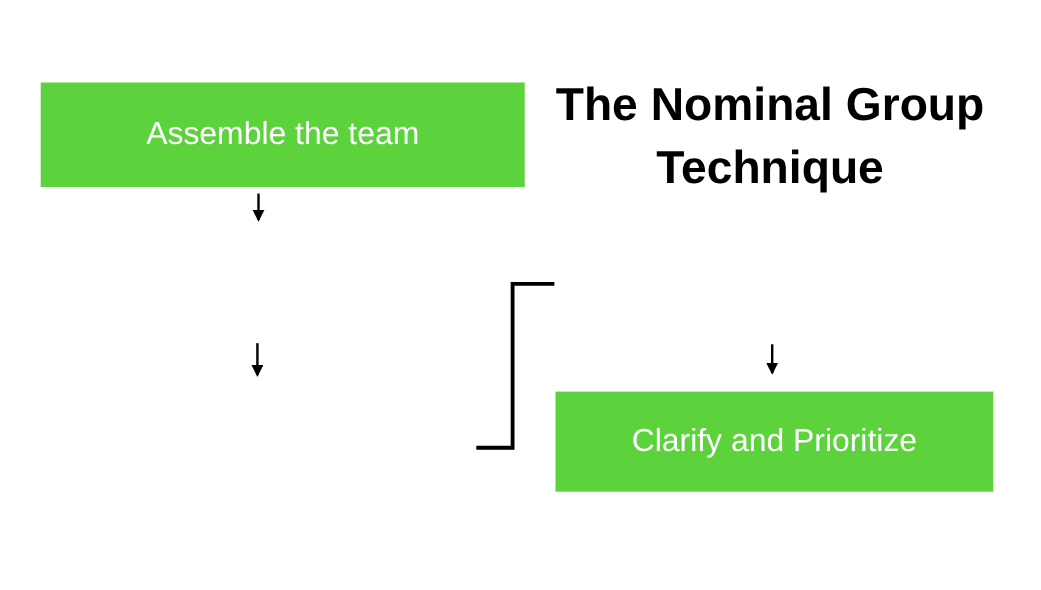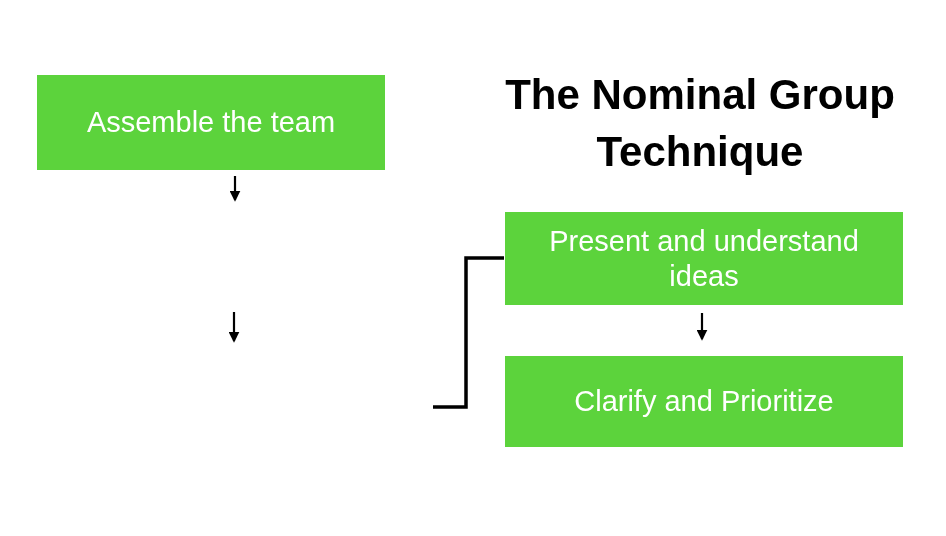--- a/index.html
+++ b/index.html
@@ -27,21 +27,21 @@
     background: var(--box-green);
     color: var(--box-text);
     display: flex;
     align-items: center;
     justify-content: center;
     text-align: center;
     font-size: 29px;
     line-height: 1.2;
     font-weight: 400;
   }
-  .col-left  { left: 37px;  width: 348px; }
+  .col-left  { left: 37px;  width: 440px; }
   .col-right { left: 505px; width: 398px; }
   .box-1 { top: 75px;  height: 95px; }
   .box-2 { top: 212px; height: 94px; }
   .box-3 { top: 358px; height: 96px; }
   .box-r1 { top: 212px; height: 93px; padding: 0 24px; }
   .box-r2 { top: 356px; height: 91px; }
   .page-title {
     position: absolute;
     top: 66px;
     left: 460px;
@@ -67,23 +67,20 @@
 <div class="canvas">
 
   <div class="page-title">The Nominal Group Technique</div>
 
   <div class="flow-box col-left box-1">
     <span>Assemble the team</span>
   </div>
 
 
 
-  <div class="flow-box col-right box-r1">
-    <span>Present and understand ideas</span>
-  </div>
 
   <div class="flow-box col-right box-r2">
     <span>Clarify and Prioritize</span>
   </div>
 
   <svg class="arrow-layer" viewBox="0 0 946 536">
     <defs>
       <marker id="ah" viewBox="0 0 10 10" refX="8.5" refY="5" markerWidth="11" markerHeight="11" markerUnits="userSpaceOnUse" orient="auto">
         <path d="M0,0 L10,5 L0,10 z" fill="#000000"></path>
       </marker>

